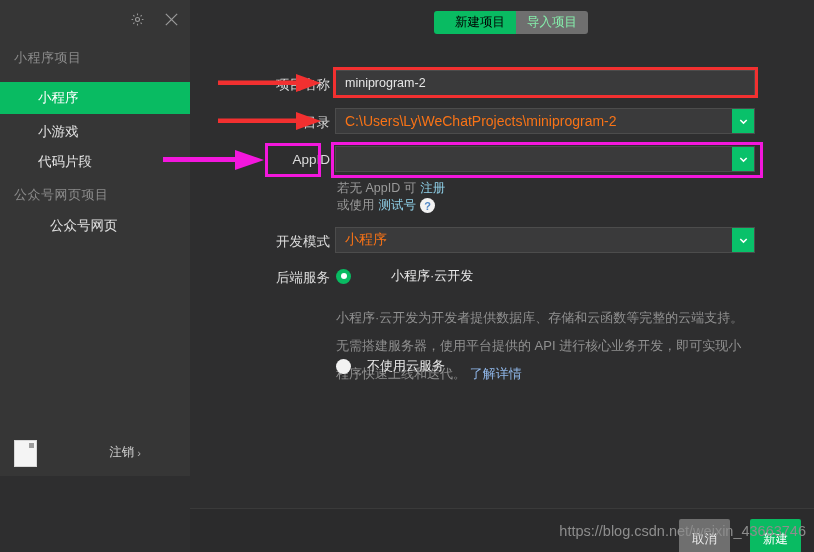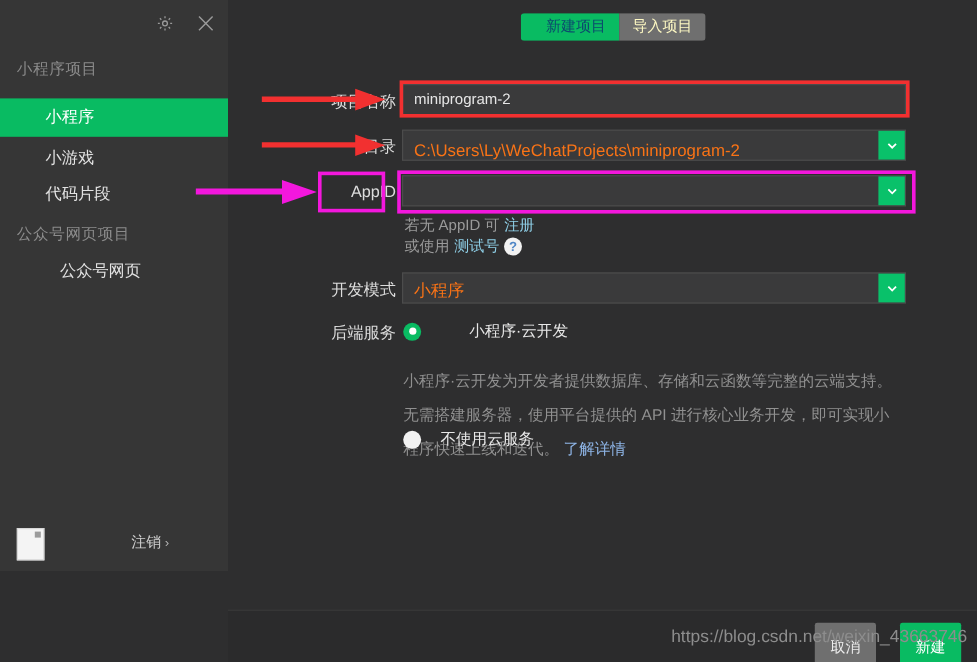--- a/index.html
+++ b/index.html
@@ -87,34 +87,34 @@
     position: absolute; left: 244px; top: 11px;
     display: flex;
     border-radius: 3px; overflow: hidden;
     font-size: 12.5px;
   }
   .tab {
     padding: 4px 11px 5px;
     cursor: pointer;
     line-height: 14px;
   }
-  .tab.active { background: #09bb62; color: #0c4a6e; padding-left: 21px; }
-  .tab.inactive { background: #6f6f6f; color: #fef9c3; }
+  .tab.active { background: #09bb62; color: #000000; padding-left: 21px; }
+  .tab.inactive { background: #6f6f6f; color: #86efac; }
   .flabel {
     position: absolute;
     font-size: 13.5px; color: #dcdcdc;
     text-align: right;
     width: 95px;
   }
   .field {
     position: absolute;
     height: 26px;
     background: #3a3a3b;
     border: 1px solid #4c4c4c;
-    display: flex; align-items: flex-end;
+    display: flex; align-items: center;
   }
   .field input {
     flex: 1; height: 100%;
     background: transparent; border: none; outline: none;
     color: #e6e6e6; font-size: 12.5px;
     font-family: "Liberation Sans", "DejaVu Sans", sans-serif;
     padding: 0 9px;
   }
   .field .txt {
     flex: 1; color: #f97316; font-size: 14px;

